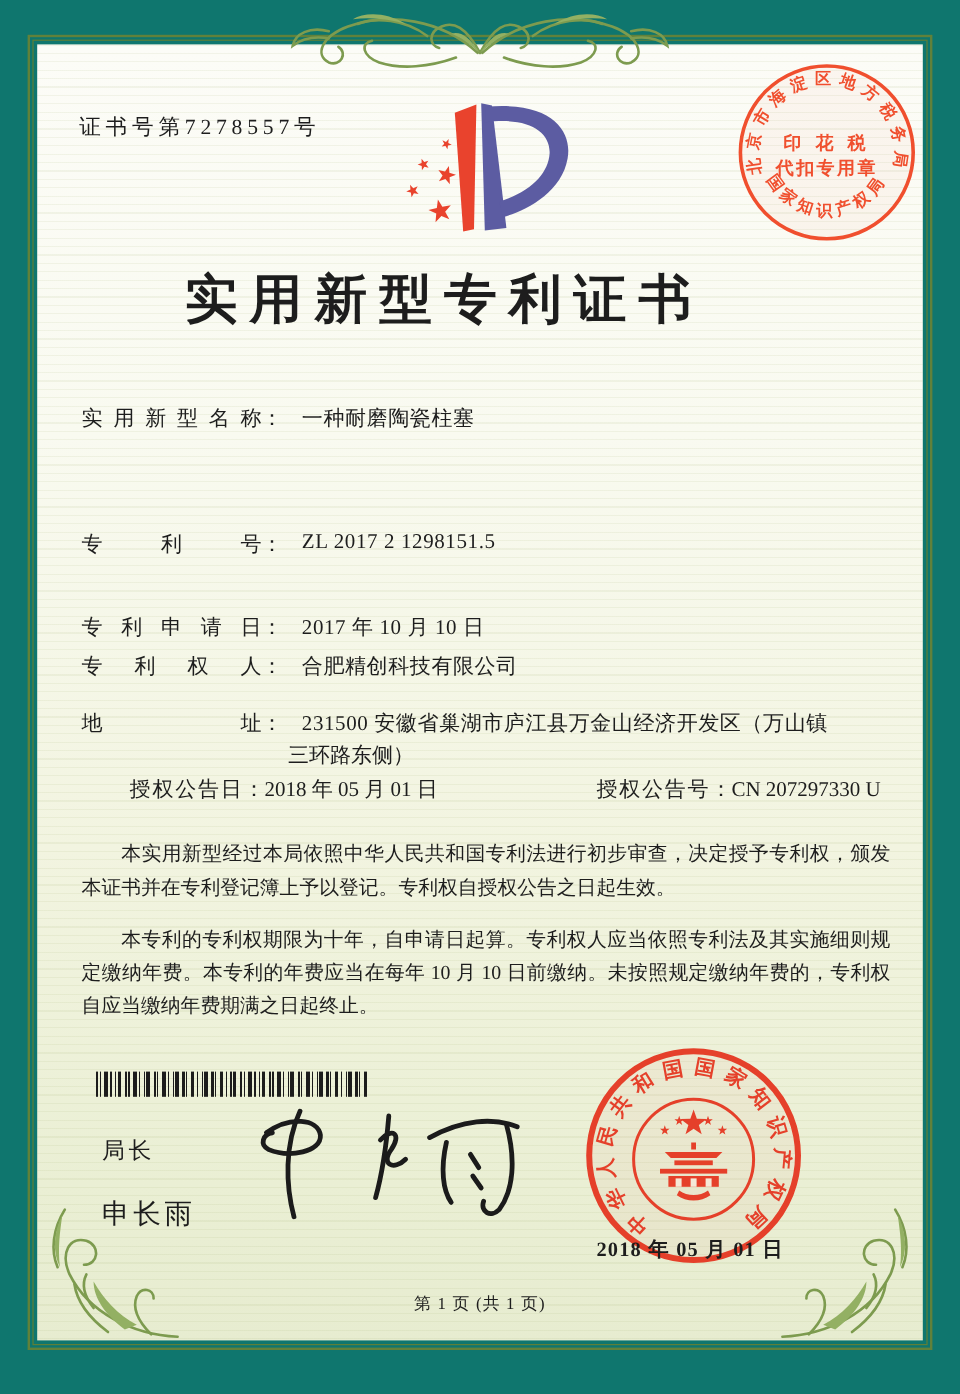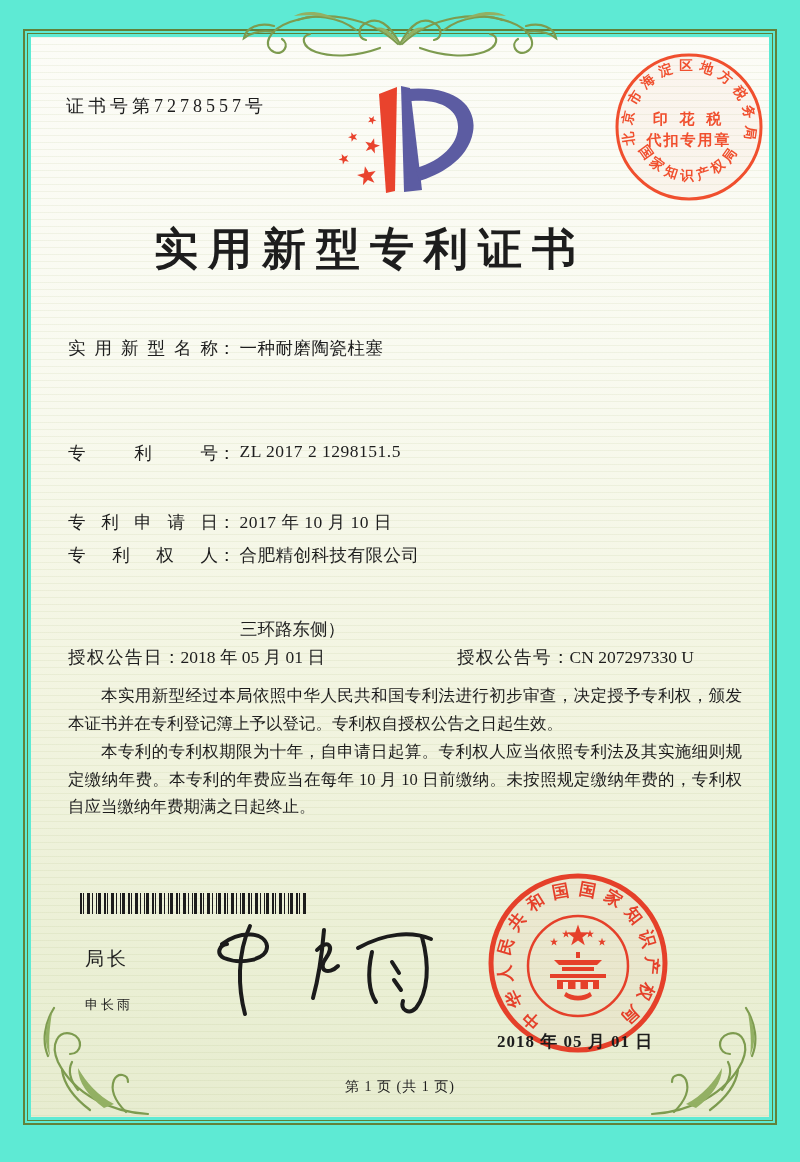--- a/index.html
+++ b/index.html
@@ -1,49 +1,49 @@
 <!DOCTYPE html>
 <html><head>
 <meta charset="utf-8">
 <style>
   html,body{margin:0;padding:0;}
   body{width:800px;height:1162px;background:#fdfdfb;font-family:"Liberation Serif","DejaVu Serif",serif;color:#1d1d1d;}
-  .page{position:relative;width:800px;height:1162px;overflow:hidden;background:#5eead4;}
+  .page{position:relative;width:800px;height:1162px;overflow:hidden;background:#0f766e;}
 
   
   .paper{position:absolute;left:31px;top:37px;width:738px;height:1080px;z-index:0;
     background:
       repeating-linear-gradient(180deg, rgba(150,166,96,0.10) 0 1px, rgba(0,0,0,0) 1px 7px),
       linear-gradient(180deg,#fcfcf7 0%,#f9faf0 30%,#f2f4e0 62%,#eaefd4 88%,#e7ecd0 100%);}
 
   
   .frame{position:absolute;left:27px;top:33px;width:744px;height:1086px;z-index:1;
     border:1.5px solid #5f7f36;outline:2.5px solid #61813a;outline-offset:2.5px;pointer-events:none;}
 
   .abs{position:absolute;}
   .certno{left:66px;top:94px;font-size:18px;letter-spacing:4px;z-index:2;}
   .title{left:0;top:220px;width:740px;text-align:center;font-size:44px;font-weight:bold;letter-spacing:10px;z-index:2;}
 
   .field{left:68px;font-size:17.5px;z-index:2;white-space:nowrap;}
   .flabel{display:inline-block;width:150px;text-align:justify;text-align-last:justify;vertical-align:top;}
   .fcolon{display:inline-block;vertical-align:top;}
-  .fvalue{display:inline-block;margin-left:4px;vertical-align:top;letter-spacing:0.5px;}
+  .fvalue{display:inline-block;margin-left:16px;vertical-align:top;letter-spacing:0.5px;}
   .addr2{left:240px;top:617px;font-size:17.5px;z-index:2;}
   .grant-left{left:68px;top:645px;font-size:17.5px;z-index:2;}
   .grant-right{left:457px;top:645px;font-size:17.5px;z-index:2;}
-  .glabel{letter-spacing:1.5px;}
+  .glabel{letter-spacing:1.5px;margin-left:40px;}
 
   .bodytext{left:68px;top:682px;width:674px;z-index:2;font-size:16.5px;line-height:27.5px;text-align:justify;}
-  .bodytext p{margin:0 0 1px 0;text-indent:2em;}
+  .bodytext p{margin:16px 0 1px 0;text-indent:2em;}
 
   .barcode{left:80px;top:893px;width:226px;height:21px;z-index:2;
     background:repeating-linear-gradient(90deg,#1c1c1c 0 2px,transparent 2px 3px,#1c1c1c 3px 4px,transparent 4px 7px,#1c1c1c 7px 10px,transparent 10px 12px,#1c1c1c 12px 13px,transparent 13px 16px,#1c1c1c 16px 17px,transparent 17px 18px,#1c1c1c 18px 21px,transparent 21px 24px);}
 
   .signer-title{left:85px;top:946px;font-size:19px;letter-spacing:3px;z-index:2;}
-  .signer-name{left:85px;top:996px;font-size:13px;letter-spacing:3px;z-index:2;}
+  .signer-name{left:85px;top:996px;font-size:23px;letter-spacing:3px;z-index:2;}
 
   .seal-date{left:497px;top:1030px;font-size:17px;letter-spacing:1px;z-index:5;font-weight:bold;}
   .footer{left:0;top:1078px;width:800px;text-align:center;font-size:14px;z-index:2;letter-spacing:1px;}
 
   svg{display:block;}
   .logo-svg{left:325px;top:80px;z-index:2;}
   .stamp-svg{left:610px;top:48px;z-index:4;}
   .seal-svg{left:483px;top:868px;z-index:3;}
   .sig-svg{left:195px;top:912px;z-index:2;}
   .orn-top{left:238px;top:4px;z-index:2;}
@@ -148,20 +148,23 @@
     <span class="flabel">实用新型名称</span><span class="fcolon">：</span><span class="fvalue">一种耐磨陶瓷柱塞</span>
   </div>
   <div class="abs field" style="top:441px">
     <span class="flabel">专利号</span><span class="fcolon">：</span><span class="fvalue">ZL 2017 2 1298151.5</span>
   </div>
   <div class="abs field" style="top:510px">
     <span class="flabel">专利申请日</span><span class="fcolon">：</span><span class="fvalue">2017 年 10 月 10 日</span>
   </div>
   <div class="abs field" style="top:543px">
     <span class="flabel">专利权人</span><span class="fcolon">：</span><span class="fvalue">合肥精创科技有限公司</span>
+  </div>
+  <div class="abs field" style="top:590px">
+    <span class="flabel">地址</span><span class="fcolon">：</span><span class="fvalue">231500 安徽省巢湖市庐江县万金山经济开发区（万山镇</span>
   </div>
   <div class="abs addr2">三环路东侧）</div>
 
   <div class="abs grant-left">
     <span class="glabel">授权公告日</span><span>：</span><span>2018 年 05 月 01 日</span>
   </div>
   <div class="abs grant-right">
     <span class="glabel">授权公告号</span><span>：</span><span>CN 207297330 U</span>
   </div>
 

